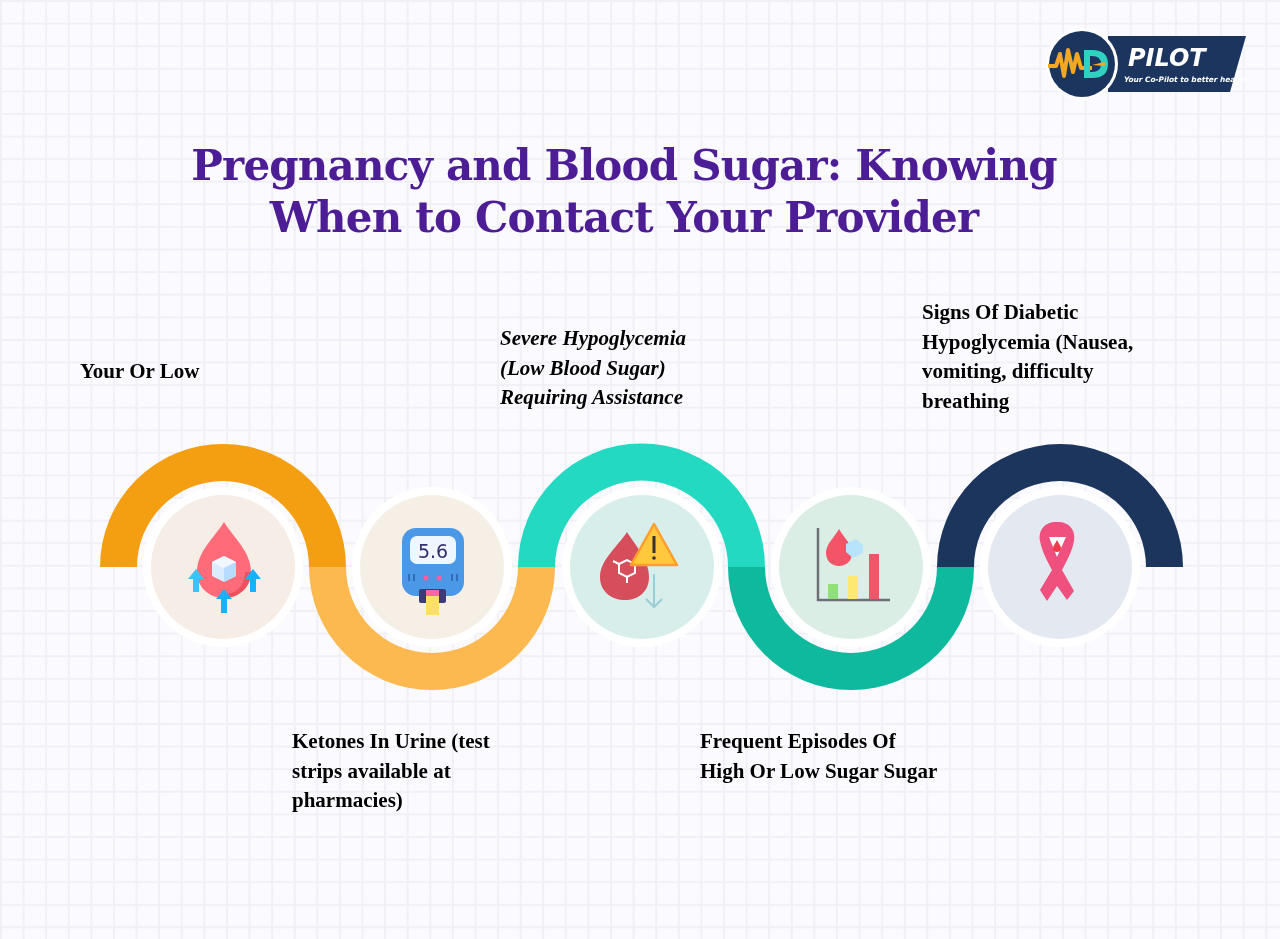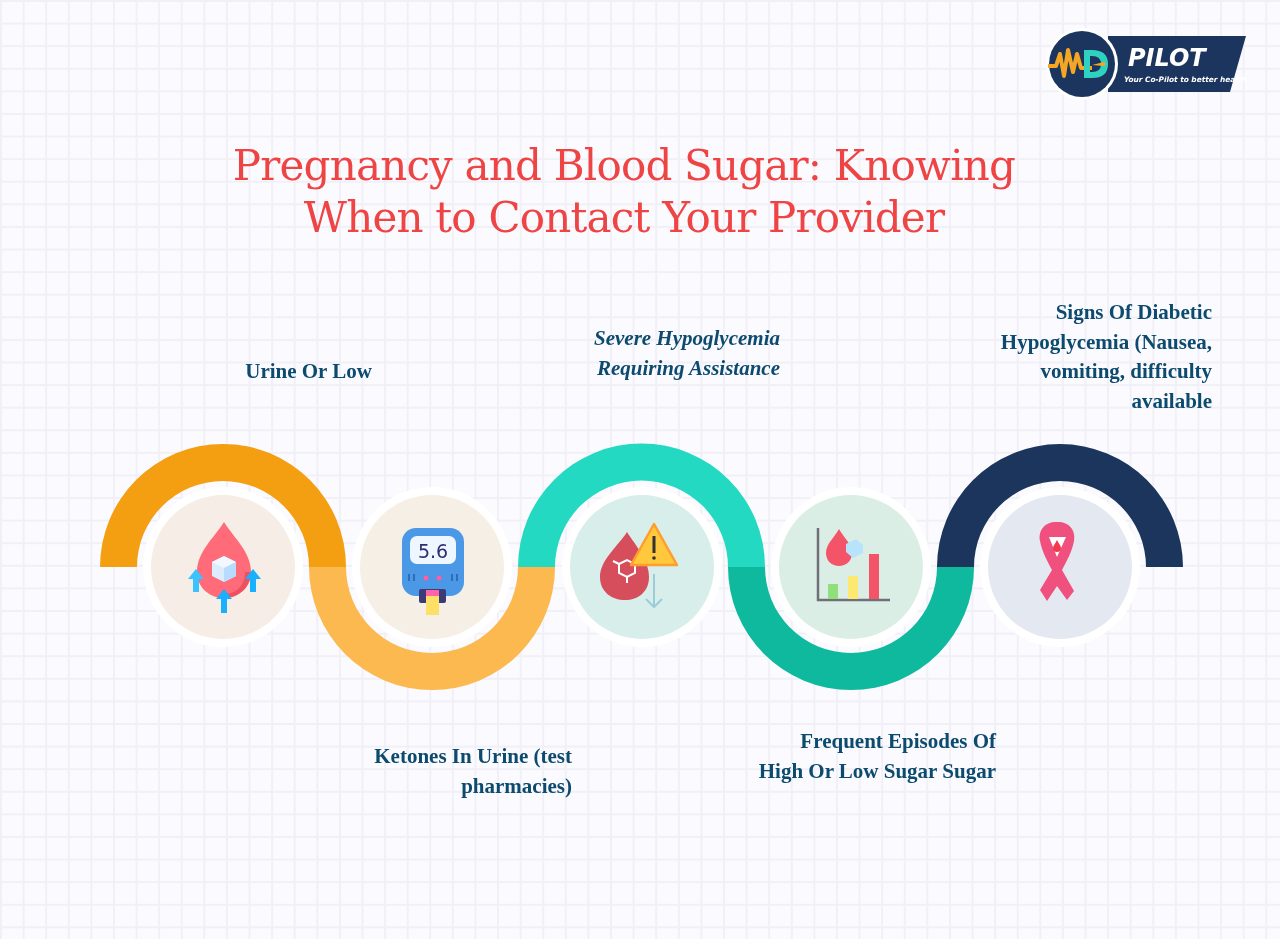--- a/index.html
+++ b/index.html
@@ -9,28 +9,28 @@
     background-image:
       linear-gradient(to right, #f0f0f6 1.5px, transparent 1.5px),
       linear-gradient(to bottom, #f0f0f6 1.5px, transparent 1.5px);
     background-size: 22.6px 22.6px;
     font-family: "DejaVu Serif", "Liberation Serif", serif;
     color: #111111;
   }
   .logo { position: absolute; left: 1046px; top: 28px; width: 202px; height: 72px; }
   .title {
     position: absolute; left: 0; width: 1248px; top: 140px;
-    text-align: center; font-family: "DejaVu Serif", serif; font-weight: normal;
-    font-size: 42px; line-height: 52px; letter-spacing: -0.8px; color: #ef4444;
+    text-align: center; font-family: "DejaVu Serif", serif; font-weight: bold;
+    font-size: 42px; line-height: 52px; letter-spacing: -0.8px; color: #4c1d95;
   }
   .title span { display: block; }
   .label {
-    position: absolute; text-align: right; font-weight: bold;
+    position: absolute; text-align: left; font-weight: bold;
     font-family: "Liberation Serif", "DejaVu Serif", serif;
-    font-size: 21px; line-height: 29.5px; color: #0c4a6e;
+    font-size: 21px; line-height: 29.5px; color: #000000;
   }
   .label span { display: block; }
   .wave { position: absolute; left: 0; top: 0; }
 </style>
 </head>
 <body>
 
 <div class="logo">
   <svg width="202" height="72" viewBox="0 0 202 72">
     <polygon points="62,8 200,8 184,64 62,64" fill="#1c355e"></polygon>
@@ -121,36 +121,38 @@
   </g>
 
   <g>
     <path d="M1056,522 C1045,522 1038,530 1040,541 C1042,552 1048,562 1052,570 L1040,590 L1047,601 L1057,586 L1067,600 L1074,591 L1062,570 C1066,562 1072,552 1074,541 C1076,530 1069,522 1058,522 Z" fill="#f0507e"></path>
     <path d="M1049,537 L1066,537 L1057,557 Z" fill="#ffffff"></path>
     <path d="M1057,540 C1055,544 1053,546 1053,548 C1053,551 1055,552 1057,552 C1059,552 1061,551 1061,548 C1061,546 1059,544 1057,540 Z" fill="#f23a4a"></path>
   </g>
 </svg>
 
 <div class="label" style="left:80px; width:292px; top:357px;">
-  <span>Urine Or Low</span>
+  <span>Your Or Low</span>
 </div>
 
-<div class="label" style="left:292px; width:280px; top:742px;">
+<div class="label" style="left:292px; width:280px; top:727px;">
   <span>Ketones In Urine (test</span>
+  <span>strips available at</span>
   <span>pharmacies)</span>
 </div>
 
 <div class="label" style="left:500px; width:280px; top:324px;font-style:italic;">
   <span>Severe Hypoglycemia</span>
+  <span>(Low Blood Sugar)</span>
   <span>Requiring Assistance</span>
 </div>
 
 <div class="label" style="left:700px; width:296px; top:727px;">
   <span>Frequent Episodes Of</span>
   <span>High Or Low Sugar Sugar</span>
 </div>
 
 <div class="label" style="left:922px; width:290px; top:298px;">
   <span>Signs Of Diabetic</span>
   <span>Hypoglycemia (Nausea,</span>
   <span>vomiting, difficulty</span>
-  <span>available</span>
+  <span>breathing</span>
 </div>
 
 </body></html>

